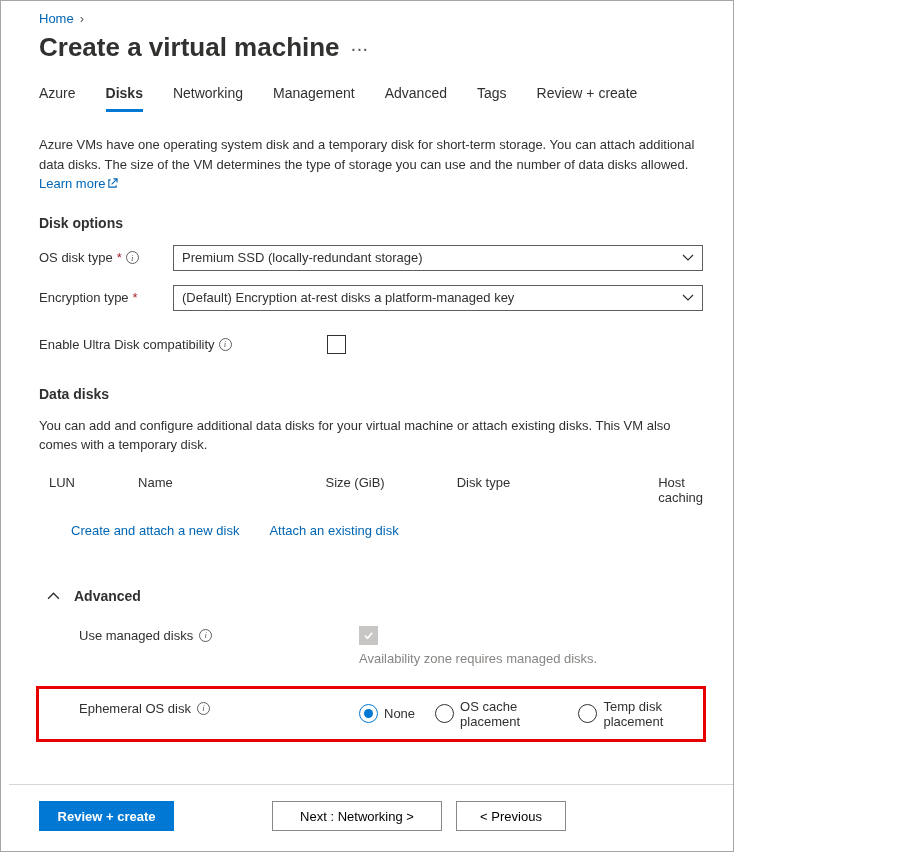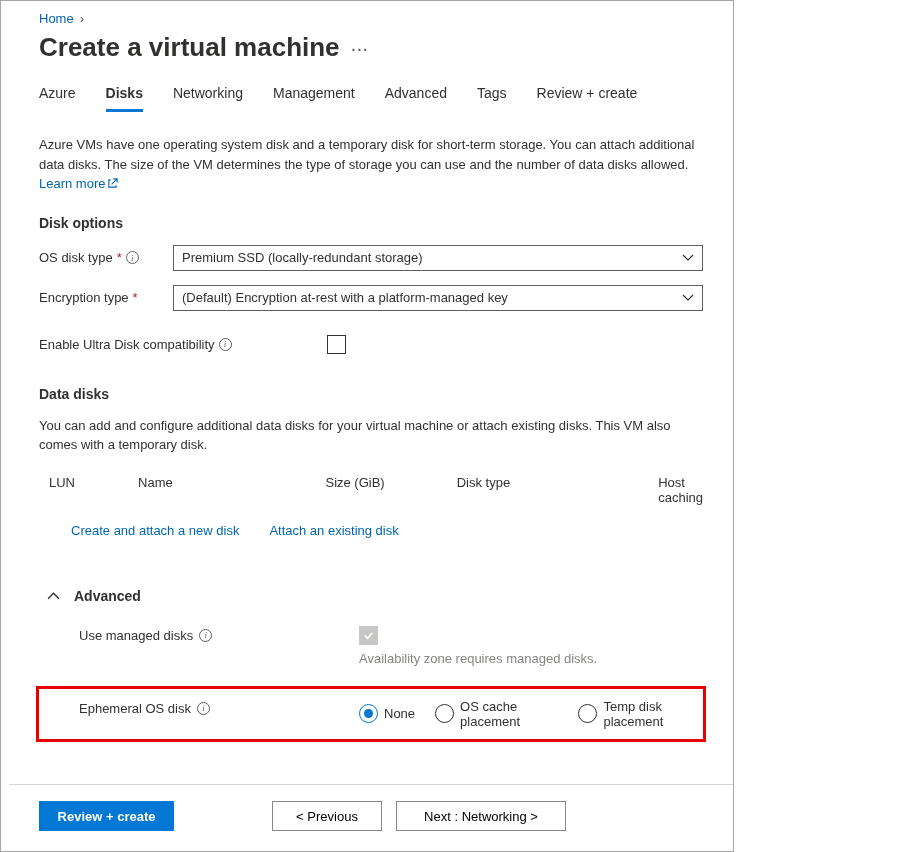--- a/index.html
+++ b/index.html
@@ -283,21 +283,21 @@
             </svg></span>
       </div>
     </div>
 
     <div class="form-row">
       <div class="form-label">
         <span>Encryption type</span>
         <span class="req">*</span>
       </div>
       <div class="select">
-        <span>(Default) Encryption at-rest with a platform-managed key</span>
+        <span>(Default) Encryption at-rest disks a platform-managed key</span>
         <span class="chev-down"><svg width="12" height="8" viewBox="0 0 12 8">
               <path d="M1 1l5 5 5-5" stroke="#323130" stroke-width="1.2" fill="none"></path>
             </svg></span>
       </div>
     </div>
 
     <div class="form-row" style="margin-top:24px;">
       <div class="form-label">
         <span>Enable Ultra Disk compatibility</span>
         <span class="info-icon">i</span>
@@ -372,16 +372,16 @@
           </div>
         </div>
       </div>
     </div>
 
   </div>
 
   <div class="footer">
     <button class="btn primary">Review + create</button>
     <div class="footer-gap"></div>
+    <button class="btn secondary" style="min-width:170px">Next : Networking &gt;</button>
     <button class="btn secondary">&lt; Previous</button>
-    <button class="btn secondary" style="min-width:170px">Next : Networking &gt;</button>
   </div>
 </div>
 
 </body></html>

